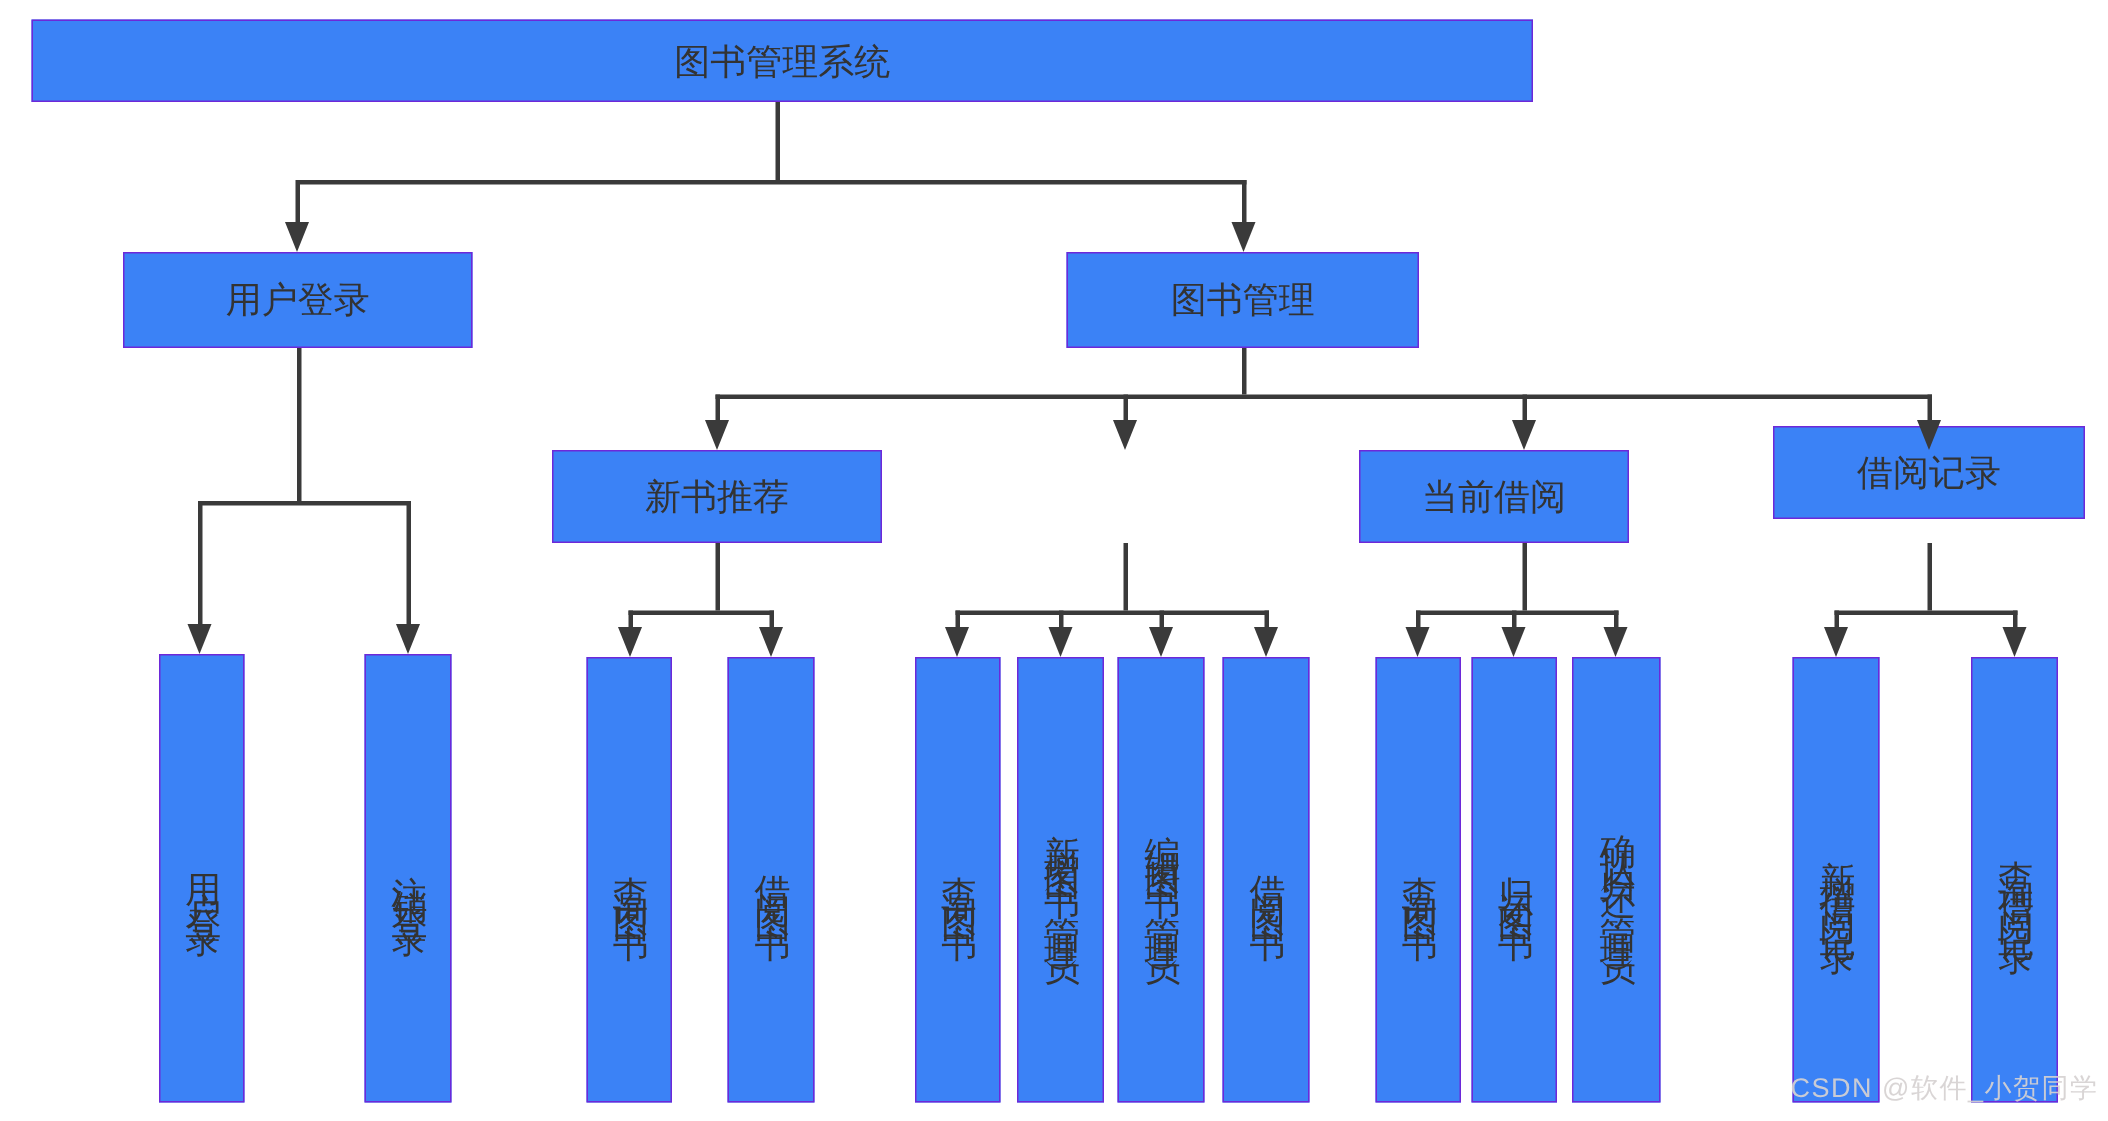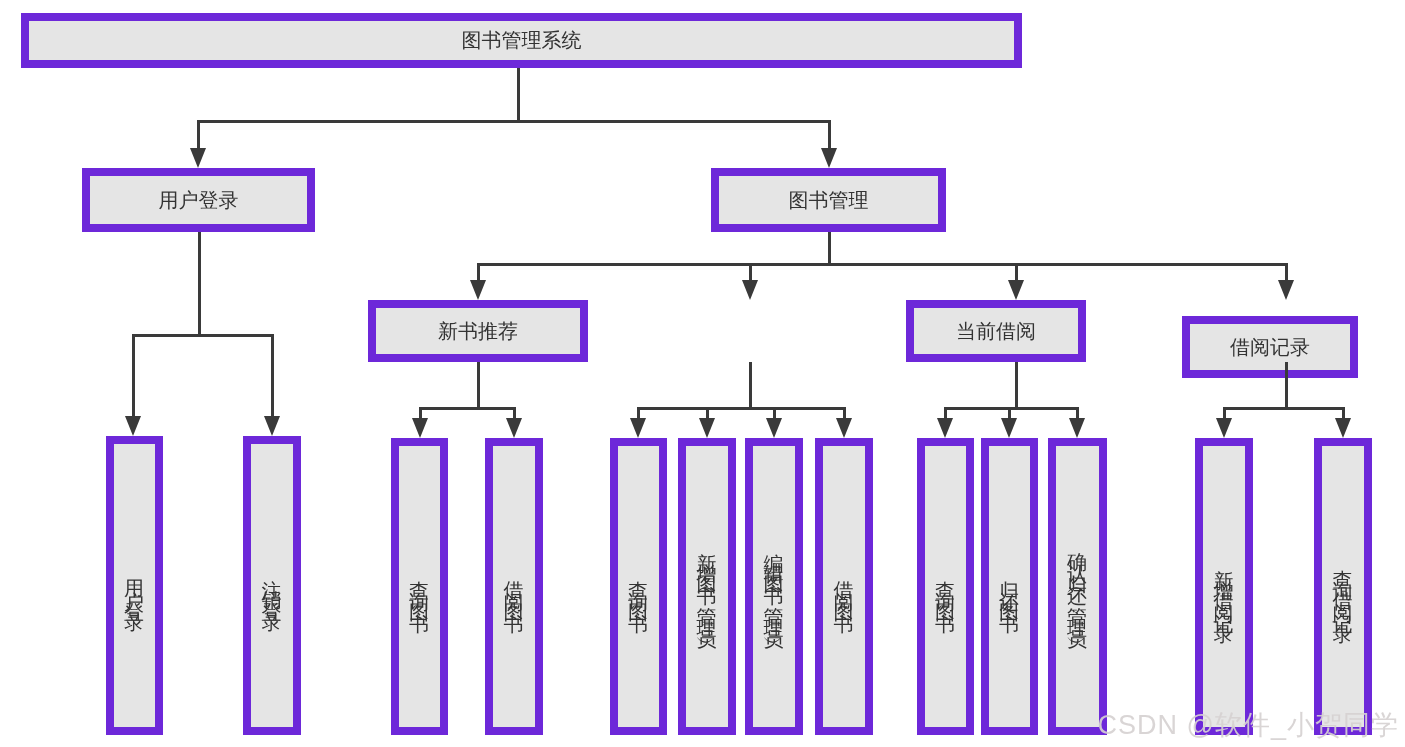--- a/index.html
+++ b/index.html
@@ -1,53 +1,53 @@
 <!DOCTYPE html>
 <html><head>
 <meta charset="utf-8">
 <style>
   html,body{margin:0;padding:0;background:#ffffff;}
   .canvas{
     position:relative;width:1405px;height:747px;background:#ffffff;overflow:hidden;
     font-family:"Liberation Sans","DejaVu Sans",sans-serif;color:#333333;
   }
   .box{
-    position:absolute;box-sizing:border-box;border:8px solid #6d28d9;background:#e5e5e5;
+    position:absolute;box-sizing:border-box;border:1px solid #6d28d9;background:#3b82f6;
     display:flex;align-items:center;justify-content:center;
-    font-size:20px;color:#333333;
+    font-size:24px;color:#333333;
   }
   .vbox{
     writing-mode:vertical-rl;text-orientation:mixed;letter-spacing:11px;
     line-height:1;
   }
   .hl{position:absolute;height:3px;background:#3a3a3a;}
   .vl{position:absolute;width:3px;background:#3a3a3a;}
   .arr{
     position:absolute;width:0;height:0;
     border-left:8px solid transparent;border-right:8px solid transparent;
     border-top:20px solid #3a3a3a;
   }
   .watermark{
-    position:absolute;right:6px;top:712px;font-size:27px;line-height:26px;
+    position:absolute;right:6px;top:712px;font-size:18px;line-height:26px;
     color:rgba(214,209,209,0.92);z-index:5;letter-spacing:1px;white-space:nowrap;
   }
 </style>
 </head>
 <body>
 
 <div class="canvas">
 
   <div class="box" style="left:21px;top:13px;width:1001px;height:55px">图书管理系统</div>
 
   <div class="box" style="left:82px;top:168px;width:233px;height:64px">用户登录</div>
   <div class="box" style="left:368px;top:300px;width:220px;height:62px">新书推荐</div>
 
   <div class="box" style="left:711px;top:168px;width:235px;height:64px">图书管理</div>
   <div class="box" style="left:906px;top:300px;width:180px;height:62px">当前借阅</div>
-  <div class="box" style="left:1182px;top:316px;width:176px;height:62px">借阅记录</div>
+  <div class="box" style="left:1182px;top:284px;width:208px;height:62px">借阅记录</div>
 
   <div class="box vbox" style="left:106px;top:436px;width:57px;height:299px">用户登录</div>
   <div class="box vbox" style="left:243px;top:436px;width:58px;height:299px">注销登录</div>
 
   <div class="box vbox" style="left:391px;top:438px;width:57px;height:297px">查询图书</div>
   <div class="box vbox" style="left:485px;top:438px;width:58px;height:297px">借阅图书</div>
 
   <div class="box vbox" style="left:610px;top:438px;width:57px;height:297px">查询图书</div>
   <div class="box vbox" style="left:678px;top:438px;width:58px;height:297px">新增图书（管理员）</div>
   <div class="box vbox" style="left:745px;top:438px;width:58px;height:297px">编辑图书（管理员）</div>

